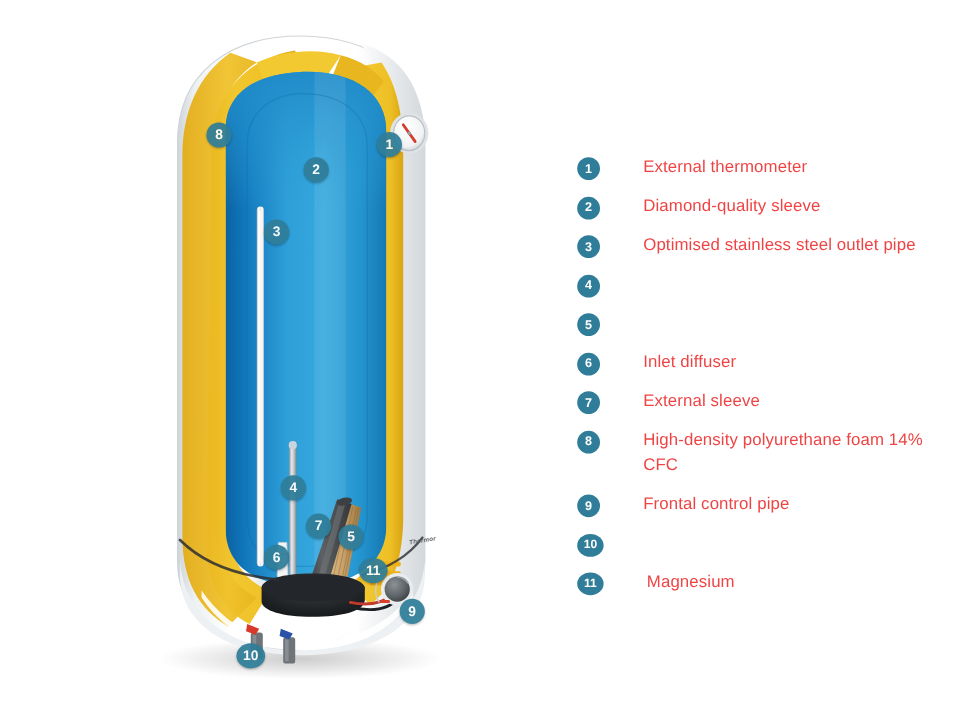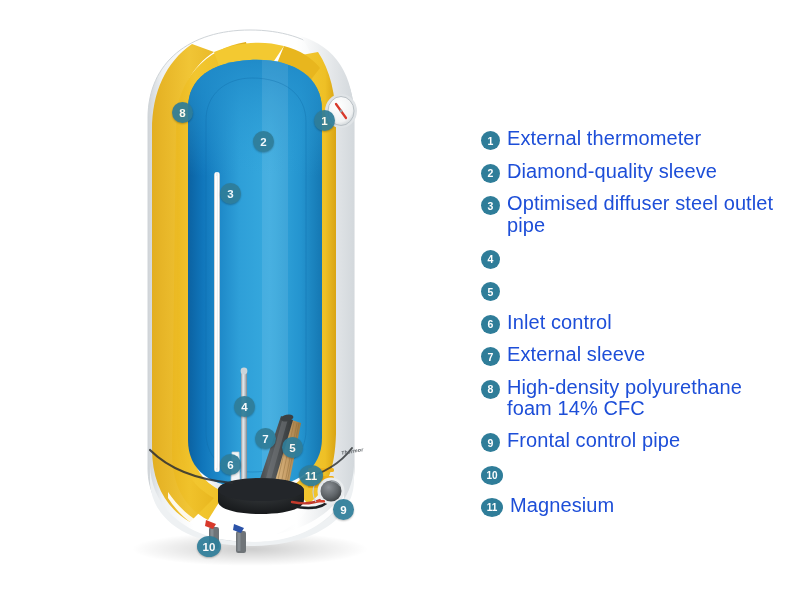--- a/index.html
+++ b/index.html
@@ -54,24 +54,25 @@
     color:#fff;
     font-size:10.5px;
     font-weight:bold;
     display:flex;align-items:center;justify-content:center;
     margin-top:3px;
     margin-right:7px;
     user-select:none;
   }
   .lbadge.wide{width:22px;border-radius:50%;font-size:10px;}
   .ltext{
-    font-size:20px;
+    font-size:14px;
     line-height:21.5px;
-    color:#1d4ed8;
+    color:#ef4444;
     letter-spacing:.1px;
+    margin-left:29px;
   }
 
   
   .brand{
     position:absolute;
     font-size:5.2px;
     font-style:italic;
     font-weight:bold;
     color:#5a5f63;
     letter-spacing:.2px;
@@ -374,34 +375,34 @@
       <div class="ltext">External thermometer</div>
     </div>
 
     <div class="lrow">
       <div class="lbadge">2</div>
       <div class="ltext">Diamond-quality sleeve</div>
     </div>
 
     <div class="lrow">
       <div class="lbadge">3</div>
-      <div class="ltext">Optimised diffuser steel outlet pipe</div>
+      <div class="ltext">Optimised stainless steel outlet pipe</div>
     </div>
 
     <div class="lrow">
       <div class="lbadge">4</div>
     </div>
 
     <div class="lrow">
       <div class="lbadge">5</div>
     </div>
 
     <div class="lrow">
       <div class="lbadge">6</div>
-      <div class="ltext">Inlet control</div>
+      <div class="ltext">Inlet diffuser</div>
     </div>
 
     <div class="lrow">
       <div class="lbadge">7</div>
       <div class="ltext">External sleeve</div>
     </div>
 
     <div class="lrow">
       <div class="lbadge">8</div>
       <div class="ltext">High-density polyurethane foam 14% CFC</div>

